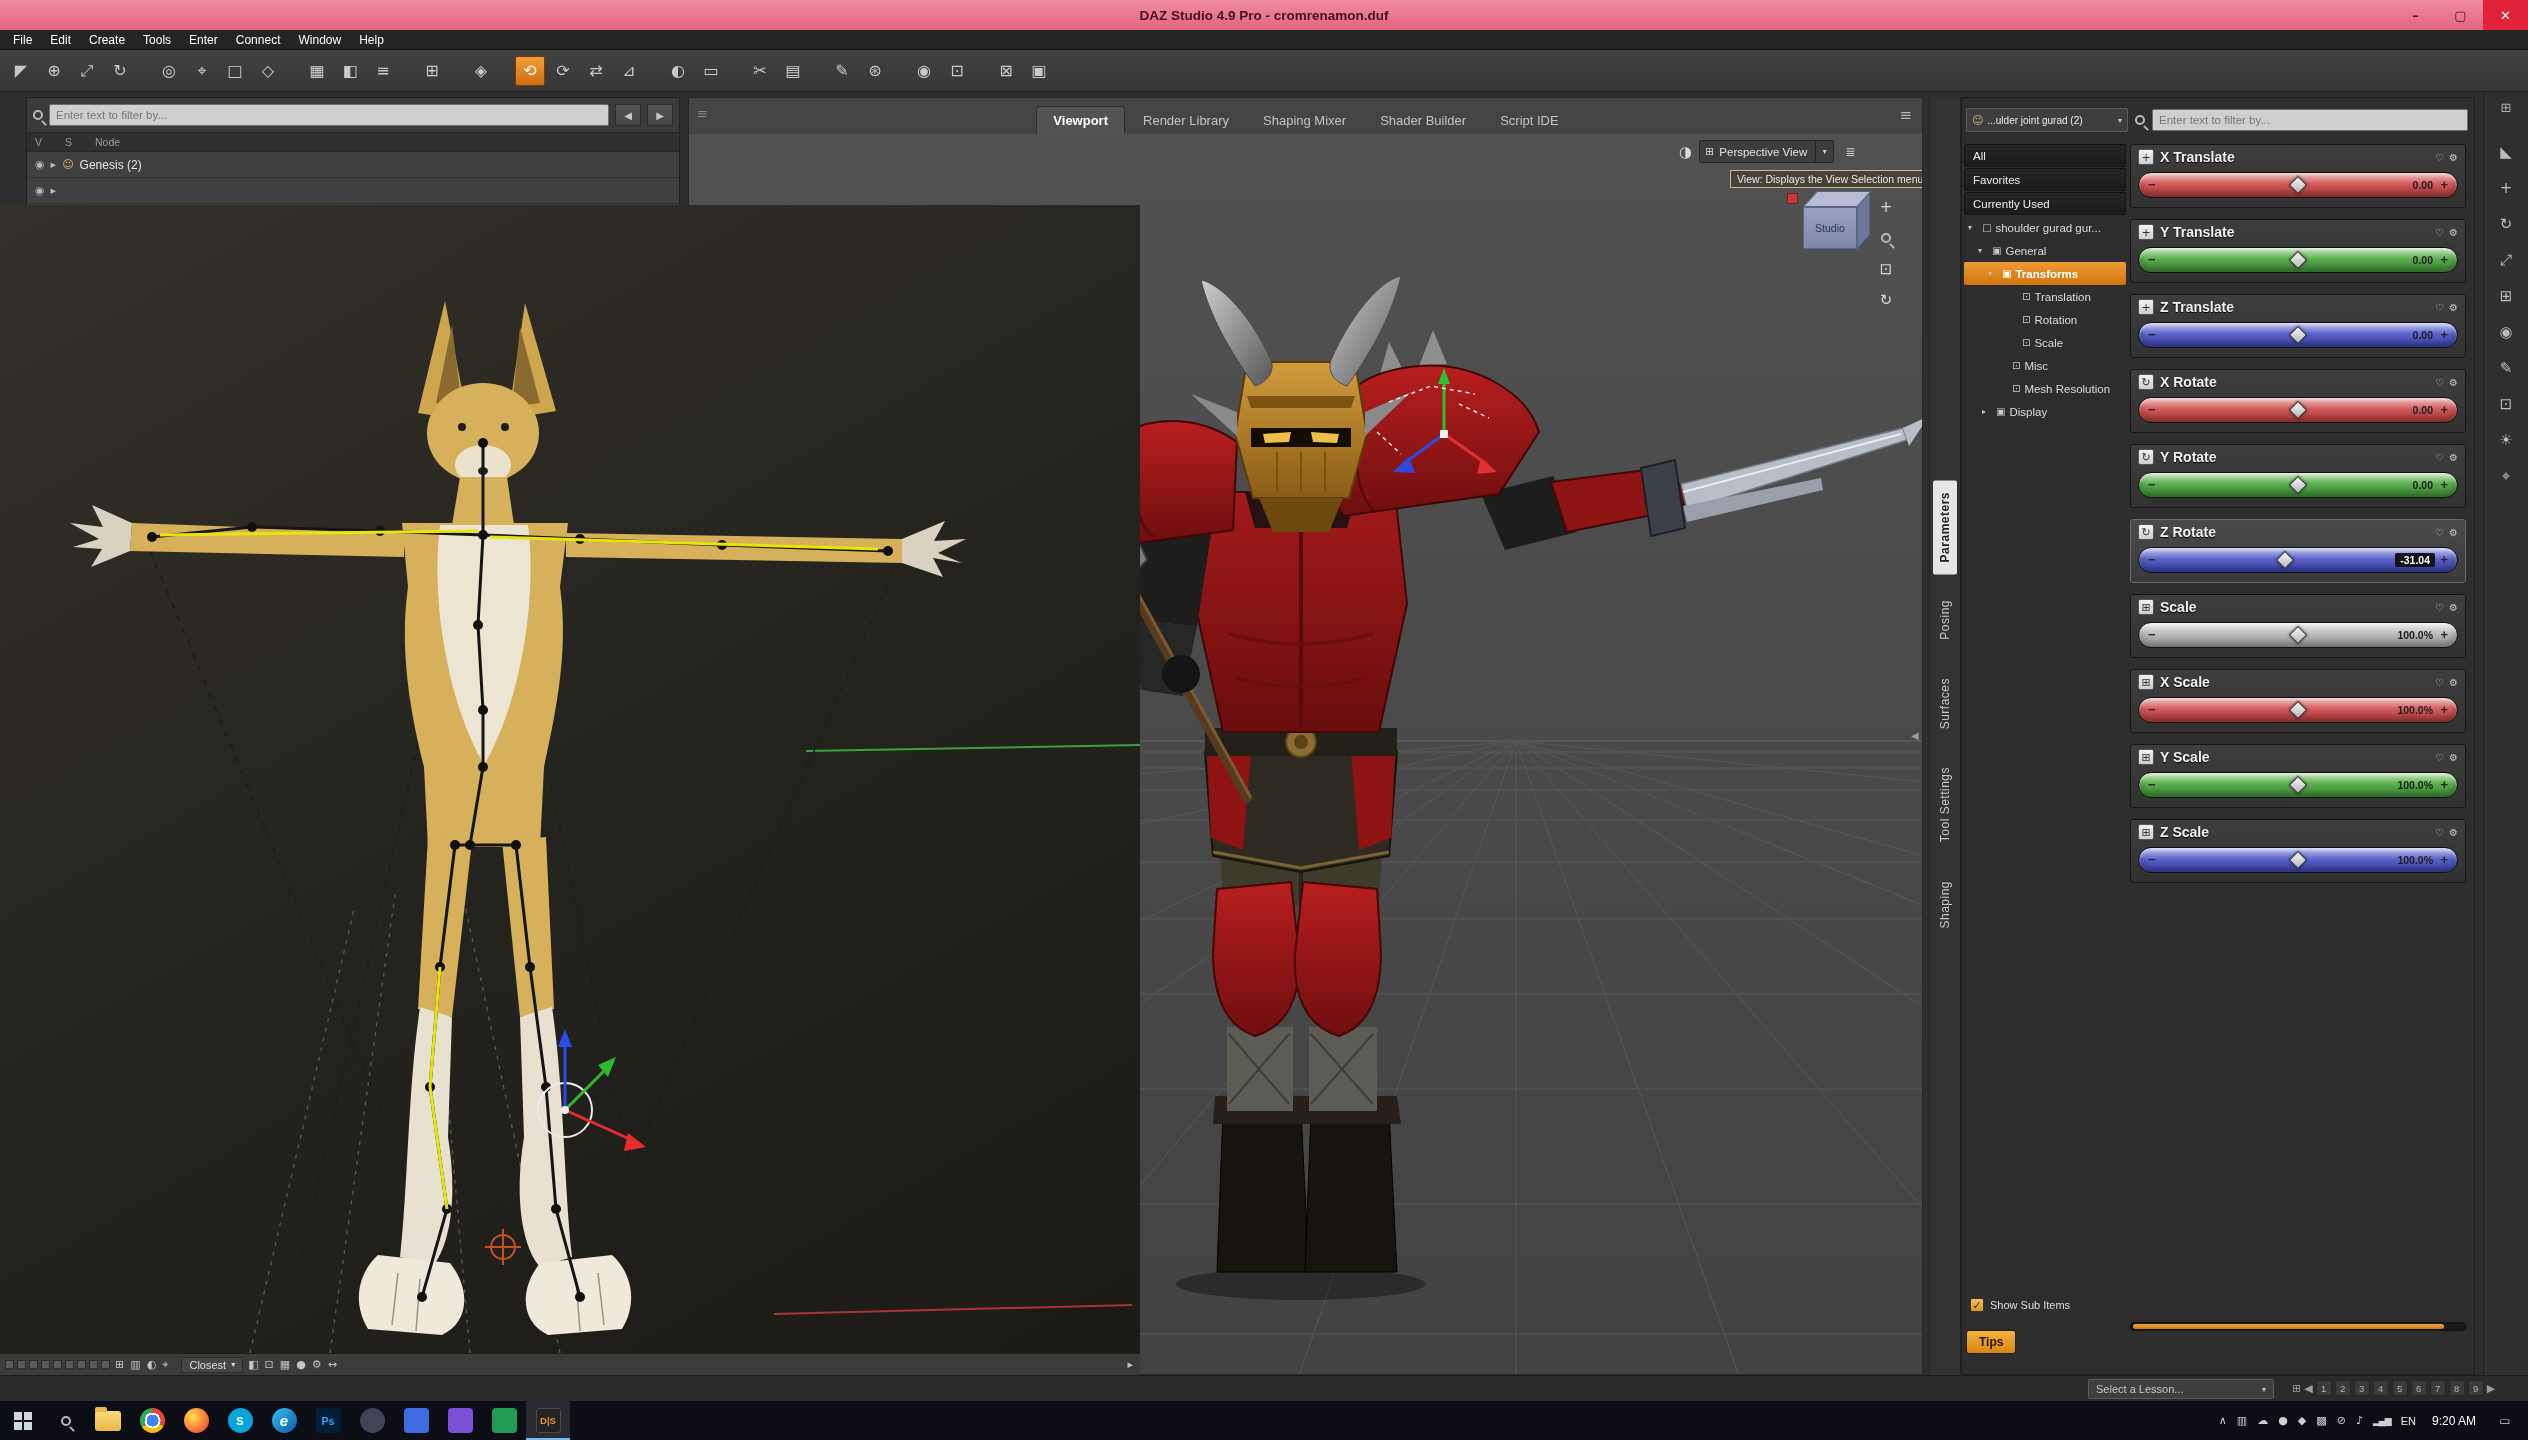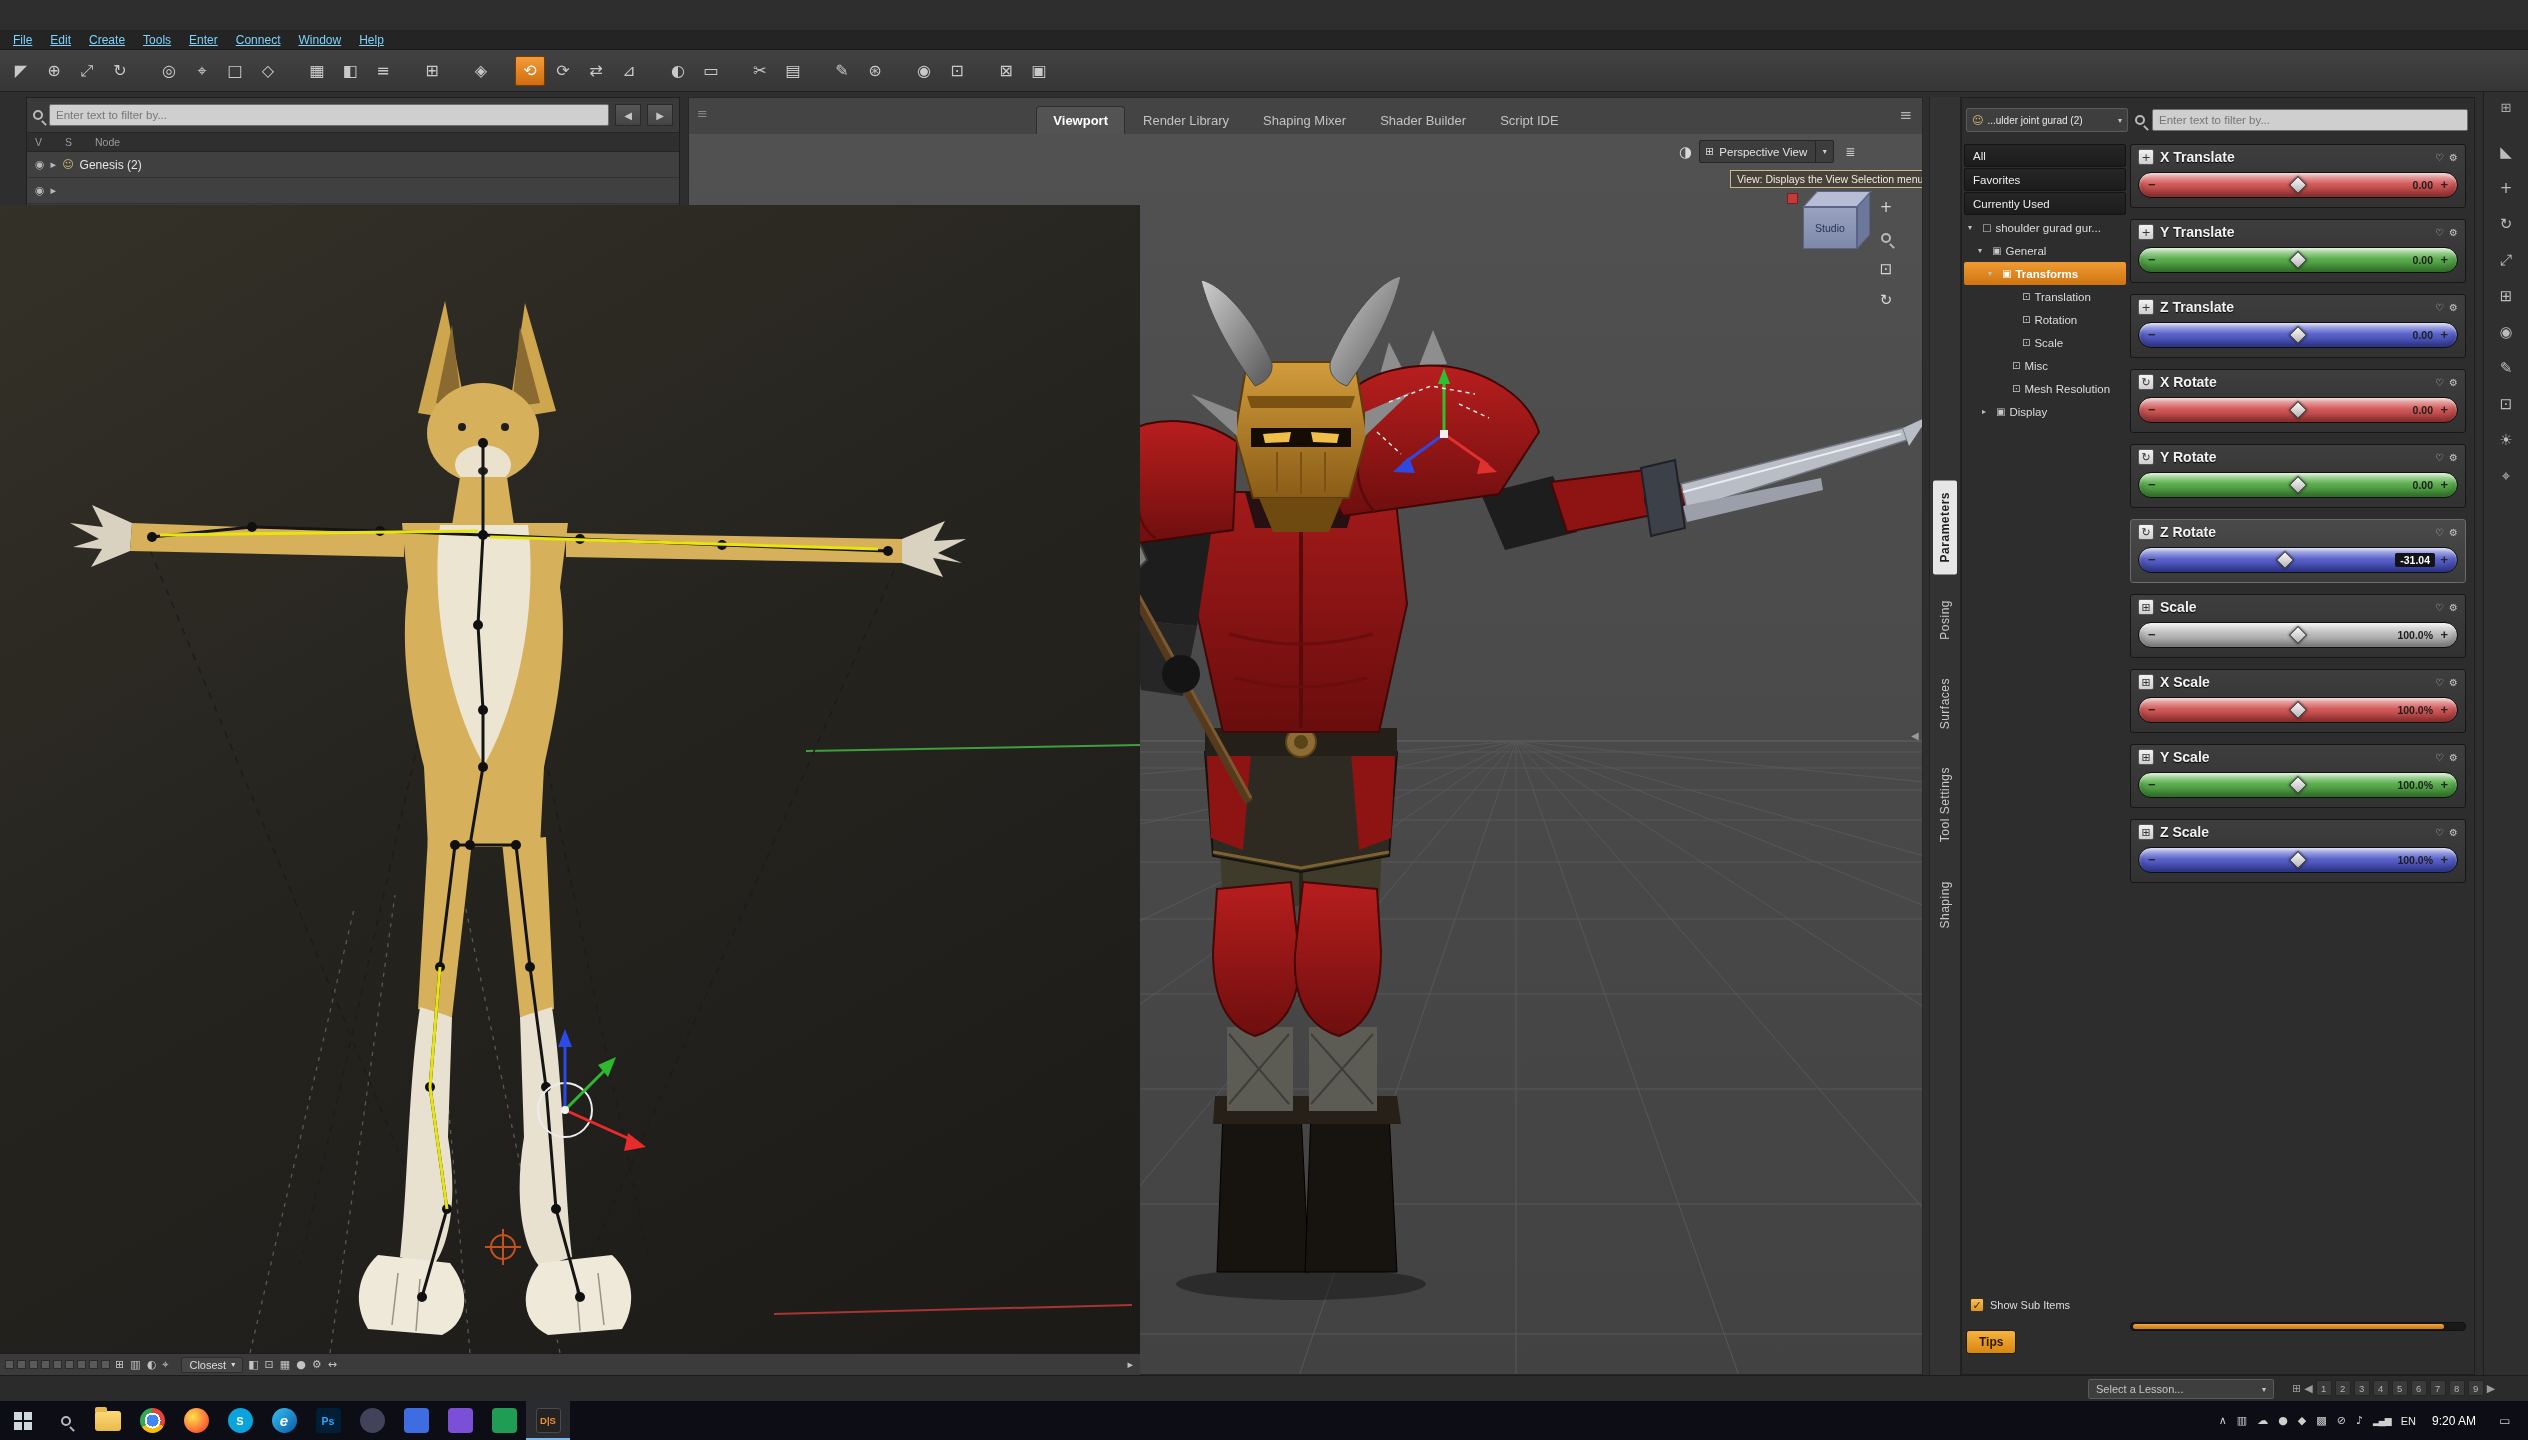--- a/index.html
+++ b/index.html
@@ -11,21 +11,21 @@
     background:linear-gradient(#f08ca0,#e2647f); display:flex; align-items:center; justify-content:center;
     color:#46101e; font-size:13.5px; font-weight:bold; }
   .win-btns { position:absolute; right:0; top:0; height:30px; display:flex; }
   .win-btn { width:45px; height:30px; display:flex; align-items:center; justify-content:center;
     color:#46101e; font-size:13px; font-family:"DejaVu Sans",sans-serif; }
   .win-btn.close { background:#e02339; color:#fff; }
 
   
   .menubar { position:absolute; left:0; top:30px; width:2528px; height:20px; background:#242424;
     border-bottom:1px solid #191919; display:flex; align-items:center; padding-left:4px; }
-  .menu-item { padding:0 9px; font-size:12px; color:#7dd3fc; line-height:20px;text-decoration:underline; }
+  .menu-item { padding:0 9px; font-size:12px; color:#ffffff; line-height:20px; }
 
   
   .toolbar { position:absolute; left:0; top:50px; width:2528px; height:42px;
     background:linear-gradient(#424242,#363636); border-bottom:1px solid #1f1f1f;
     display:flex; align-items:center; padding-left:6px; gap:3px; }
   .tool { width:30px; height:30px; display:flex; align-items:center; justify-content:center;
     color:#c9c9c9; font-size:16px; font-family:"DejaVu Sans",sans-serif; border-radius:2px; }
   .tool.gap { margin-left:16px; }
   .tool.active { background:linear-gradient(#f39c3a,#cf6d10); color:#fff; border:1px solid #7d3b00; }
 
@@ -204,20 +204,28 @@
   .tr-net { color:#cfcfcf; font-size:9px; font-family:"DejaVu Sans",sans-serif; letter-spacing:-1px; }
   .tr-lang { color:#eaeaea; font-size:11px; }
   .tr-time { color:#fff; font-size:12px; width:56px; text-align:center; }
   .tr-notif { width:26px; color:#cfcfcf; font-size:12px; text-align:center; font-family:"DejaVu Sans",sans-serif; }
 </style>
 </head>
 <body>
 
 <div class="screen">
 
+  <div class="titlebar">
+    <span>DAZ Studio 4.9 Pro - cromrenamon.duf</span>
+    <div class="win-btns">
+      <div class="win-btn">–</div>
+      <div class="win-btn">▢</div>
+      <div class="win-btn close">✕</div>
+    </div>
+  </div>
 
   <div class="menubar">
 
   <div class="menu-item">File</div>
       <div class="menu-item">Edit</div>
       <div class="menu-item">Create</div>
       <div class="menu-item">Tools</div>
       <div class="menu-item">Enter</div>
       <div class="menu-item">Connect</div>
       <div class="menu-item">Window</div>

